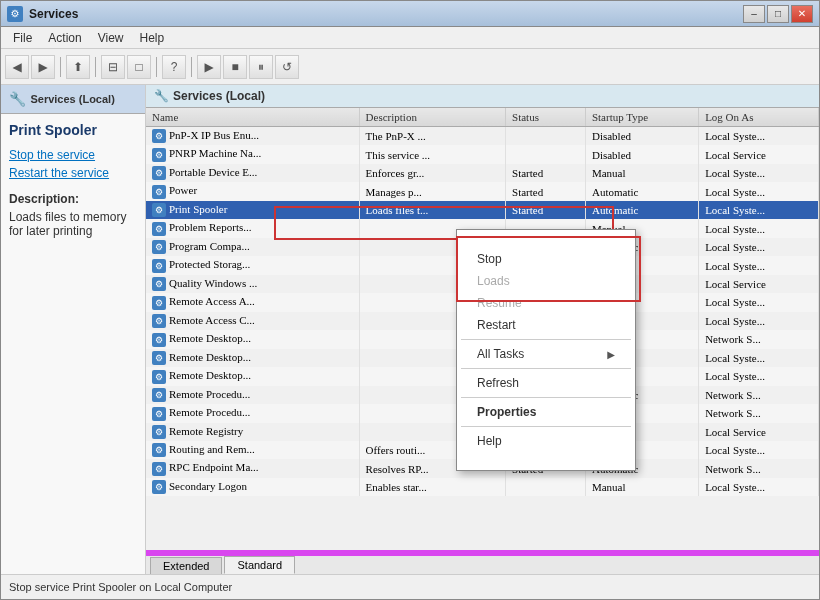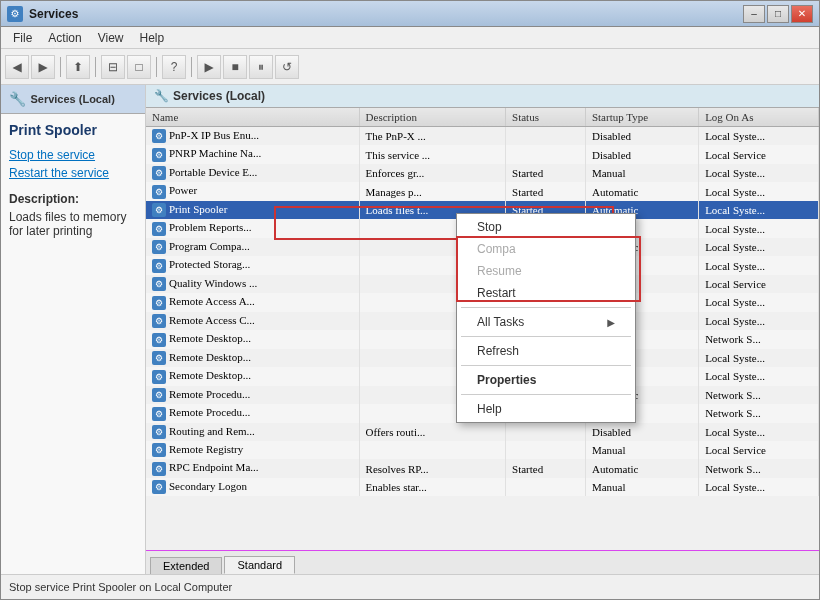--- a/index.html
+++ b/index.html
@@ -267,28 +267,28 @@
       color: white;
     }
 
     tr.highlighted td {
       color: white;
     }
 
     
     .context-menu {
       position: absolute;
-      top: 105px;
+      top: 121px;
       left: 310px;
       width: 180px;
       background: white;
       border: 1px solid #888;
       box-shadow: 3px 3px 8px rgba(0,0,0,0.3);
       z-index: 100;
-      padding: 2px 0;
+      padding: 18px 0;
     }
 
     .ctx-item {
       padding: 4px 20px;
       cursor: pointer;
       font-size: 12px;
       color: #333;
       display: flex;
       align-items: center;
       justify-content: space-between;
@@ -337,21 +337,21 @@
       z-index: 200;
     }
 
     
     .bottom-tabs {
       height: 24px;
       display: flex;
       align-items: flex-end;
       padding: 0 4px;
       background: #e8e8e8;
-      border-top: 1px solid #d946ef;
+      border-top: 6px solid #d946ef;
       flex-shrink: 0;
     }
 
     .tab {
       padding: 2px 12px;
       border: 1px solid #aaa;
       border-bottom: none;
       background: #d8d8d8;
       cursor: pointer;
       font-size: 11px;
@@ -583,32 +583,32 @@
                 <td>Network S...</td>
               </tr>
               <tr>
                 <td><span style="display:inline-block;width:14px;height:14px;background:#4080c0;border-radius:2px;vertical-align:middle;margin-right:3px;font-size:9px;color:white;text-align:center;line-height:14px;">⚙</span>Remote Procedu...</td>
                 <td></td>
                 <td></td>
                 <td>Manual</td>
                 <td>Network S...</td>
               </tr>
               <tr>
+                <td><span style="display:inline-block;width:14px;height:14px;background:#4080c0;border-radius:2px;vertical-align:middle;margin-right:3px;font-size:9px;color:white;text-align:center;line-height:14px;">⚙</span>Remote Registry</td>
+                <td></td>
+                <td></td>
+                <td>Manual</td>
+                <td>Local Service</td>
+              </tr>
+              <tr>
                 <td><span style="display:inline-block;width:14px;height:14px;background:#4080c0;border-radius:2px;vertical-align:middle;margin-right:3px;font-size:9px;color:white;text-align:center;line-height:14px;">⚙</span>Routing and Rem...</td>
                 <td>Offers routi...</td>
                 <td></td>
                 <td>Disabled</td>
                 <td>Local Syste...</td>
-              </tr>
-              <tr>
-                <td><span style="display:inline-block;width:14px;height:14px;background:#4080c0;border-radius:2px;vertical-align:middle;margin-right:3px;font-size:9px;color:white;text-align:center;line-height:14px;">⚙</span>Remote Registry</td>
-                <td></td>
-                <td></td>
-                <td>Manual</td>
-                <td>Local Service</td>
               </tr>
               <tr>
                 <td><span style="display:inline-block;width:14px;height:14px;background:#4080c0;border-radius:2px;vertical-align:middle;margin-right:3px;font-size:9px;color:white;text-align:center;line-height:14px;">⚙</span>RPC Endpoint Ma...</td>
                 <td>Resolves RP...</td>
                 <td>Started</td>
                 <td>Automatic</td>
                 <td>Network S...</td>
               </tr>
               <tr>
                 <td><span style="display:inline-block;width:14px;height:14px;background:#4080c0;border-radius:2px;vertical-align:middle;margin-right:3px;font-size:9px;color:white;text-align:center;line-height:14px;">⚙</span>Secondary Logon</td>
@@ -618,21 +618,21 @@
                 <td>Local Syste...</td>
               </tr>
             </tbody>
         </table>
 
         <div class="context-menu" id="context-menu">
         <div class="ctx-item">
               <span>Stop</span>
             </div>
             <div class="ctx-item disabled">
-              <span>Compa</span>
+              <span>Loads</span>
             </div>
             <div class="ctx-item disabled">
               <span>Resume</span>
             </div>
             <div class="ctx-item">
               <span>Restart</span>
             </div>
             <div class="ctx-separator"></div>
             <div class="ctx-item">
               <span>All Tasks</span>

